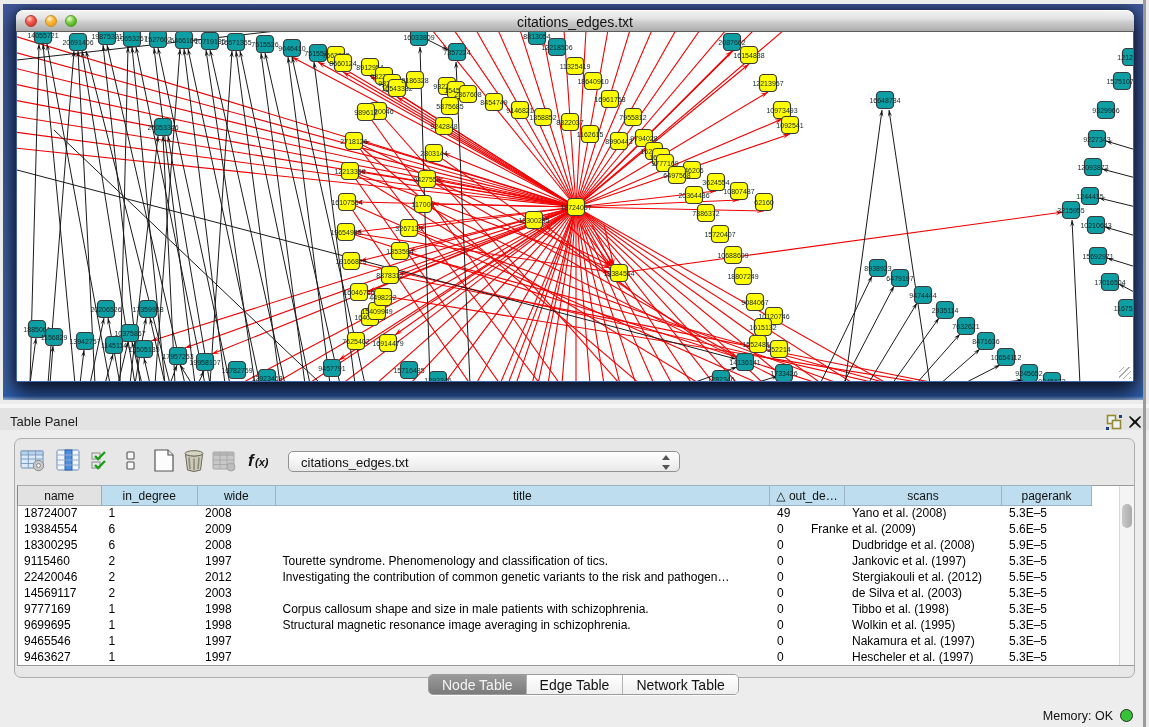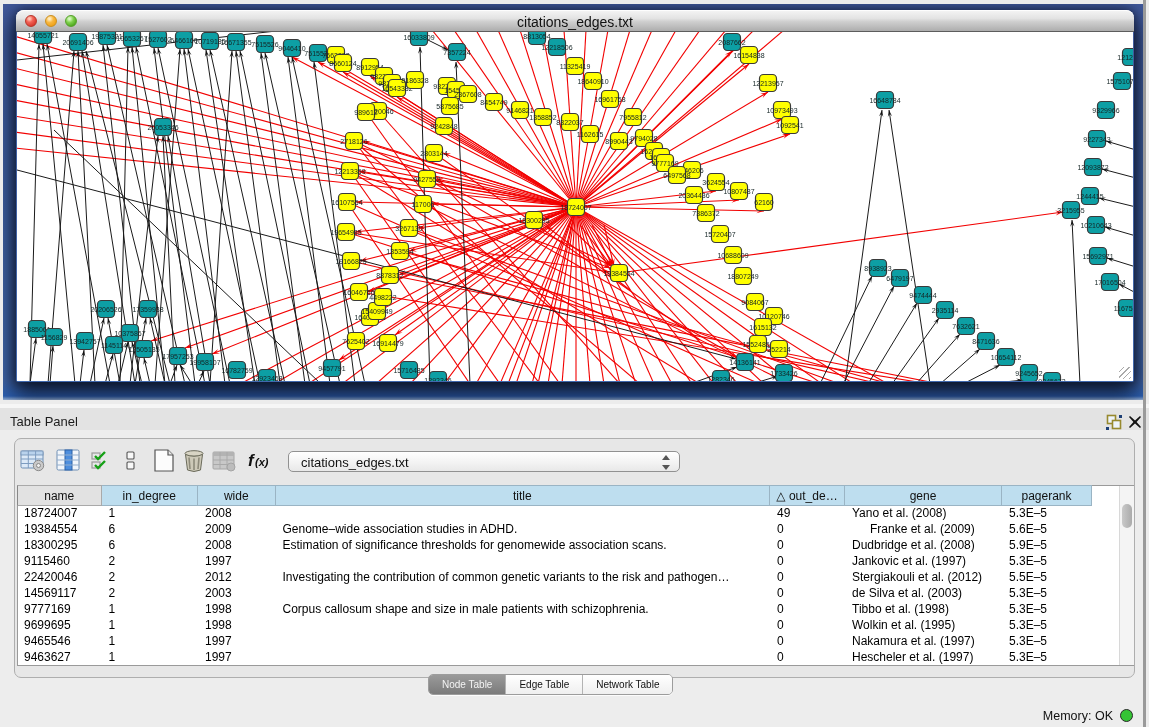--- a/index.html
+++ b/index.html
@@ -36,21 +36,21 @@
 .hcell.gray { background:#e2e2e2; border-color:#a9a9a9; border-left:1px solid #888; }
 .trow { position:absolute; left:0; height:16px; width:1117px; z-index:5; }
 .cell { position:absolute; font-size:12px; color:#000; padding-left:7px; white-space:nowrap;
   overflow:hidden; height:16px; line-height:15px; }
 .sbar { position:absolute; left:1119px; top:486px; width:15px; height:179px; background:#f4f4f4;
   border-left:1px solid #d8d8d8; z-index:7; }
 .sthumb { position:absolute; left:2px; top:18px; width:10px; height:24px; background:linear-gradient(90deg,#c9c9c9,#ababab); border-radius:5px; }
 .tabs { position:absolute; left:428px; top:674px; height:21px; z-index:6; display:flex;
   border:1px solid #9c9c9c; border-radius:5px; overflow:hidden;
   box-shadow:0 1px 0 rgba(255,255,255,.8); }
-.tab { font-size:10px; padding:0 13px; line-height:20px; background:linear-gradient(180deg,#ffffff,#efefef); color:#111; border-left:1px solid #b3b3b3; }
+.tab { font-size:14px; padding:0 13px; line-height:20px; background:linear-gradient(180deg,#ffffff,#efefef); color:#111; border-left:1px solid #b3b3b3; }
 .tab.sel { background:linear-gradient(180deg,#9a9a9a,#7b7b7b); color:#f4f4f4; border-left:none; }
 .mem { position:absolute; right:36px; top:709px; font-size:12.5px; color:#111; z-index:6; }
 .memdot { position:absolute; left:1120px; top:709px; width:13px; height:13px; border-radius:50%;
   background:#35c435; border:1.5px solid #2a2a2a; z-index:6; }
 .redge { position:absolute; left:1143px; top:0; width:3px; height:727px; background:#9a9a9a; z-index:8; }
 svg text { font-family:"Liberation Sans",sans-serif; }
 </style></head><body>
 <div class="desktop">
   <div class="win">
     <div class="titlebar">
@@ -682,52 +682,51 @@
     <path d="M5 0 L9 5 H1 Z" fill="#555"></path>
       <path d="M5 15 L9 10 H1 Z" fill="#555"></path>
   </svg>
 </div>
 <div class="table"></div>
 <div class="hcell gray" style="left:17px;width:84.5px">name</div>
 <div class="hcell" style="left:101.5px;width:96.5px">in_degree</div>
 <div class="hcell" style="left:198px;width:77.5px">wide</div>
 <div class="hcell" style="left:275.5px;width:494.5px">title</div>
 <div class="hcell" style="left:770px;width:75px">△ out_de…</div>
-<div class="hcell" style="left:845px;width:157px">gene</div>
+<div class="hcell" style="left:845px;width:157px">scans</div>
 <div class="hcell" style="left:1002px;width:90px">pagerank</div>
 <div class="trow" style="top:506px">
     <div class="cell" style="left:17px;width:84.5px">18724007</div>
     <div class="cell" style="left:101.5px;width:96.5px">1</div>
     <div class="cell" style="left:198px;width:77.5px">2008</div>
     <div class="cell" style="left:770px;width:75px">49</div>
     <div class="cell" style="left:845px;width:157px">Yano et al. (2008)</div>
     <div class="cell" style="left:1002px;width:90px">5.3E–5</div>
   </div>
 <div class="trow" style="top:522px">
     <div class="cell" style="left:17px;width:84.5px">19384554</div>
     <div class="cell" style="left:101.5px;width:96.5px">6</div>
     <div class="cell" style="left:198px;width:77.5px">2009</div>
-    <div class="cell" style="left:275.5px;width:494.5px">Genome–wide association studies in ADHD.</div>
-    <div class="cell" style="left:770px;width:75px">0</div>
-    <div class="cell" style="left:863px;width:157px">Franke et al. (2009)</div>
+    <div class="cell" style="left:770px;width:75px">0</div>
+    <div class="cell" style="left:804px;width:157px">Franke et al. (2009)</div>
     <div class="cell" style="left:1002px;width:90px">5.6E–5</div>
   </div>
 <div class="trow" style="top:538px">
     <div class="cell" style="left:17px;width:84.5px">18300295</div>
     <div class="cell" style="left:101.5px;width:96.5px">6</div>
     <div class="cell" style="left:198px;width:77.5px">2008</div>
-    <div class="cell" style="left:275.5px;width:494.5px">Estimation of significance thresholds for genomewide association scans.</div>
     <div class="cell" style="left:770px;width:75px">0</div>
     <div class="cell" style="left:845px;width:157px">Dudbridge et al. (2008)</div>
     <div class="cell" style="left:1002px;width:90px">5.9E–5</div>
   </div>
 <div class="trow" style="top:554px">
     <div class="cell" style="left:17px;width:84.5px">9115460</div>
     <div class="cell" style="left:101.5px;width:96.5px">2</div>
     <div class="cell" style="left:198px;width:77.5px">1997</div>
+    <div class="cell" style="left:275.5px;width:494.5px">Tourette syndrome. Phenomenology and classification of tics.</div>
     <div class="cell" style="left:770px;width:75px">0</div>
     <div class="cell" style="left:845px;width:157px">Jankovic et al. (1997)</div>
     <div class="cell" style="left:1002px;width:90px">5.3E–5</div>
   </div>
 <div class="trow" style="top:570px">
     <div class="cell" style="left:17px;width:84.5px">22420046</div>
     <div class="cell" style="left:101.5px;width:96.5px">2</div>
     <div class="cell" style="left:198px;width:77.5px">2012</div>
     <div class="cell" style="left:275.5px;width:494.5px">Investigating the contribution of common genetic variants to the risk and pathogen…</div>
     <div class="cell" style="left:770px;width:75px">0</div>
@@ -748,20 +747,21 @@
     <div class="cell" style="left:198px;width:77.5px">1998</div>
     <div class="cell" style="left:275.5px;width:494.5px">Corpus callosum shape and size in male patients with schizophrenia.</div>
     <div class="cell" style="left:770px;width:75px">0</div>
     <div class="cell" style="left:845px;width:157px">Tibbo et al. (1998)</div>
     <div class="cell" style="left:1002px;width:90px">5.3E–5</div>
   </div>
 <div class="trow" style="top:618px">
     <div class="cell" style="left:17px;width:84.5px">9699695</div>
     <div class="cell" style="left:101.5px;width:96.5px">1</div>
     <div class="cell" style="left:198px;width:77.5px">1998</div>
+    <div class="cell" style="left:275.5px;width:494.5px">Structural magnetic resonance image averaging in schizophrenia.</div>
     <div class="cell" style="left:770px;width:75px">0</div>
     <div class="cell" style="left:845px;width:157px">Wolkin et al. (1995)</div>
     <div class="cell" style="left:1002px;width:90px">5.3E–5</div>
   </div>
 <div class="trow" style="top:634px">
     <div class="cell" style="left:17px;width:84.5px">9465546</div>
     <div class="cell" style="left:101.5px;width:96.5px">1</div>
     <div class="cell" style="left:198px;width:77.5px">1997</div>
     <div class="cell" style="left:770px;width:75px">0</div>
     <div class="cell" style="left:845px;width:157px">Nakamura et al. (1997)</div>

